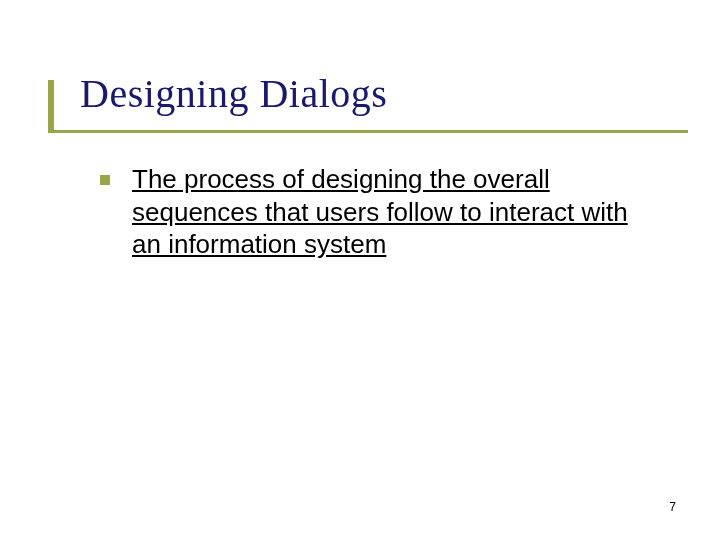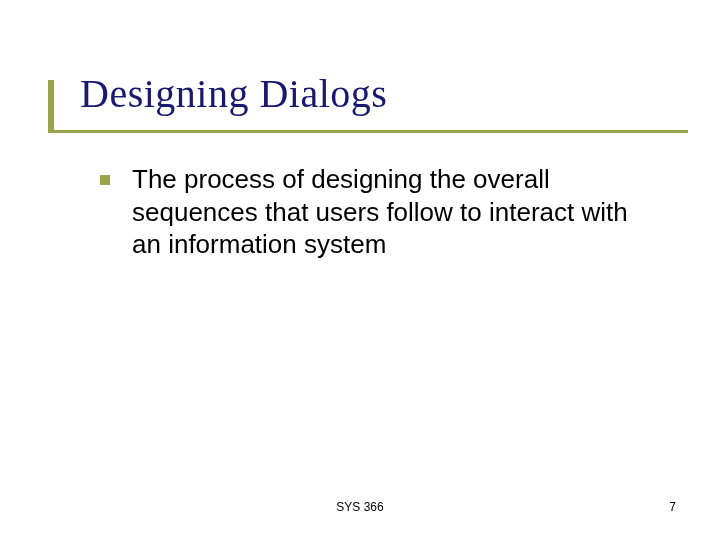--- a/index.html
+++ b/index.html
@@ -60,20 +60,21 @@
     height: 10px;
     background: #9aa54a;
     margin-top: 12px;
     margin-right: 22px;
   }
   .bullet-text {
     font-size: 26px;
     line-height: 1.25;
     color: #000;
     font-family: Verdana, Geneva, sans-serif;
+    text-decoration: underline;
   }
   .footer {
     position: absolute;
     bottom: 26px;
     left: 0;
     width: 720px;
     display: flex;
     justify-content: center;
     font-size: 12px;
     color: #000;
@@ -99,16 +100,15 @@
     <h1 class="title">Designing Dialogs</h1>
   </div>
 
   <div class="content">
     <div class="bullet-item">
       <div class="bullet-marker"></div>
       <div class="bullet-text">The process of designing the overall sequences that users follow to interact with an information system</div>
     </div>
   </div>
 
-  <div class="footer">SYS 366</div>
   <div class="page-num">7</div>
 
 </div>
 
 </body></html>

